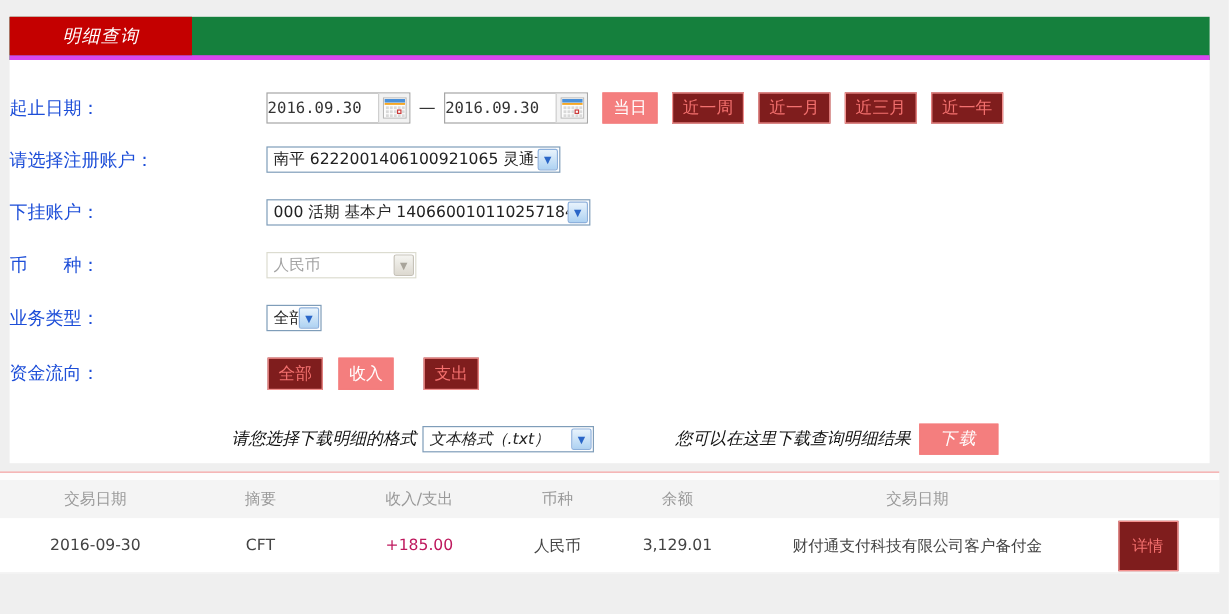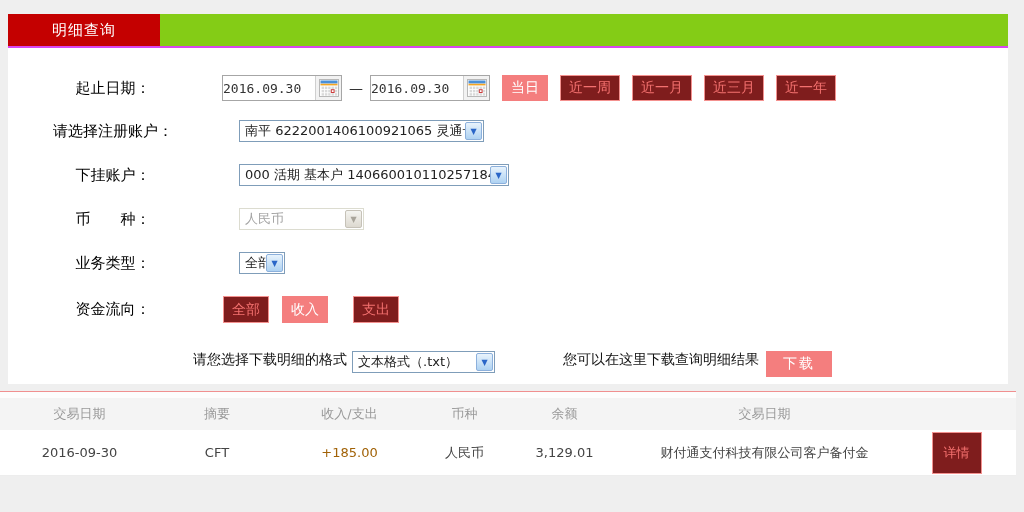--- a/index.html
+++ b/index.html
@@ -6,31 +6,31 @@
   html,body { width:1024px; height:512px; overflow:hidden; }
   body {
     background:#efefef;
     font-family:"DejaVu Sans","Liberation Sans",sans-serif;
     font-size:14px; color:#333;
   }
   .panel { margin-left:8px; width:1000px; background:#fff; }
 
   
   .tabbar { padding-top:14px; background:transparent; }
-  .tabbar-inner { background:#84cc16; border-bottom:2px solid #d946ef; }
+  .tabbar-inner { background:#15803d; border-bottom:4px solid #d946ef;font-style:italic; }
   .tab {
     display:inline-flex; align-items:center; justify-content:center;
     width:152px; height:32px; background:#c40000; color:#fff;
     font-size:15px; letter-spacing:1px; cursor:pointer;
   }
 
   
   .form-area { padding-top:27px; padding-bottom:7px; }
   .form-row { display:flex; align-items:center; }
-  .form-label { width:210px; text-align:center; font-size:15px; color:#000000; flex:none; margin-right:4px; }
+  .form-label { width:210px; text-align:left; font-size:15px; color:#1d4ed8; flex:none; margin-right:4px; }
 
   .date-input {
     display:flex; align-items:center; width:120px; height:26px;
     border:1px solid #a6a6a6; background:#fff;
   }
   .date-text { flex:1; text-align:left; font-size:13px; color:#333; font-family:"DejaVu Sans Mono","Liberation Mono",monospace; }
   .cal-btn {
     width:26px; height:24px; flex:none; background:#f2f2f2;
     border-left:1px solid #cfcfcf; display:flex; align-items:center; justify-content:center; cursor:pointer;
   }
@@ -53,46 +53,46 @@
   }
 
   .btn { display:inline-flex; align-items:center; justify-content:center; cursor:pointer; font-size:14px; }
   .btn-fill { background:#f47e7e; color:#fff; border:1px solid #f47e7e; }
   .btn-line { background:#7f1d1d; color:#f4716f; border:1px solid #f4918f; }
 
   .quick-btn { height:26px; padding:0 8px; margin-left:12px; }
   .flow-btn { height:27px; width:46px; }
 
   .gap-r1 { margin-bottom:19px; }
-  .gap-sel { margin-bottom:22px;gap:17px; }
+  .gap-sel { margin-bottom:22px; }
   .gap-flow { margin-bottom:18px; }
 
   .query-btn { width:86px; height:28px; margin-left:458px; font-size:15px; letter-spacing:2px; }
 
-  .download-row { display:flex; align-items:flex-start; margin-top:28px; margin-left:185px; }
+  .download-row { display:flex; align-items:center; margin-top:28px; margin-left:185px;font-style:italic; }
   .dl-label { font-size:14px; color:#111; margin-right:5px; }
   .dl-hint { font-size:14px; color:#111; margin-left:68px; }
   .dl-btn { width:66px; height:26px; margin-left:7px; letter-spacing:2px; }
 
   
   .tbl { margin-top:7px; width:1024px; margin-left:-8px; }
   .tbl-topline { height:1px; background:#f09090; }
   .tbl-spacer { height:6px; background:#fdfdfd; }
   .tbl-header {
     display:flex; align-items:center; height:32px; background:#f4f4f4;
     color:#999; font-size:13px;
   }
   .tbl-row {
     display:flex; align-items:center; height:46px; background:#fff;
     font-size:13px; color:#444; border-bottom:1px solid #ededed;
   }
   .c1{width:175px} .c2{width:100px} .c3{width:165px} .c4{width:65px}
   .c5{width:135px} .c6{width:265px} .c7{width:119px}
   .cell { text-align:center; flex:none; white-space:nowrap; }
-  .amount-pos { color:#a16207; }
+  .amount-pos { color:#be185d; }
   .detail-btn { width:50px; height:42px; font-size:13px; margin:0 auto; }
 </style>
 </head>
 <body>
 
 <div class="panel tabbar">
   <div class="tabbar-inner">
     <div class="tab">
       <span>明细查询</span>
     </div>

